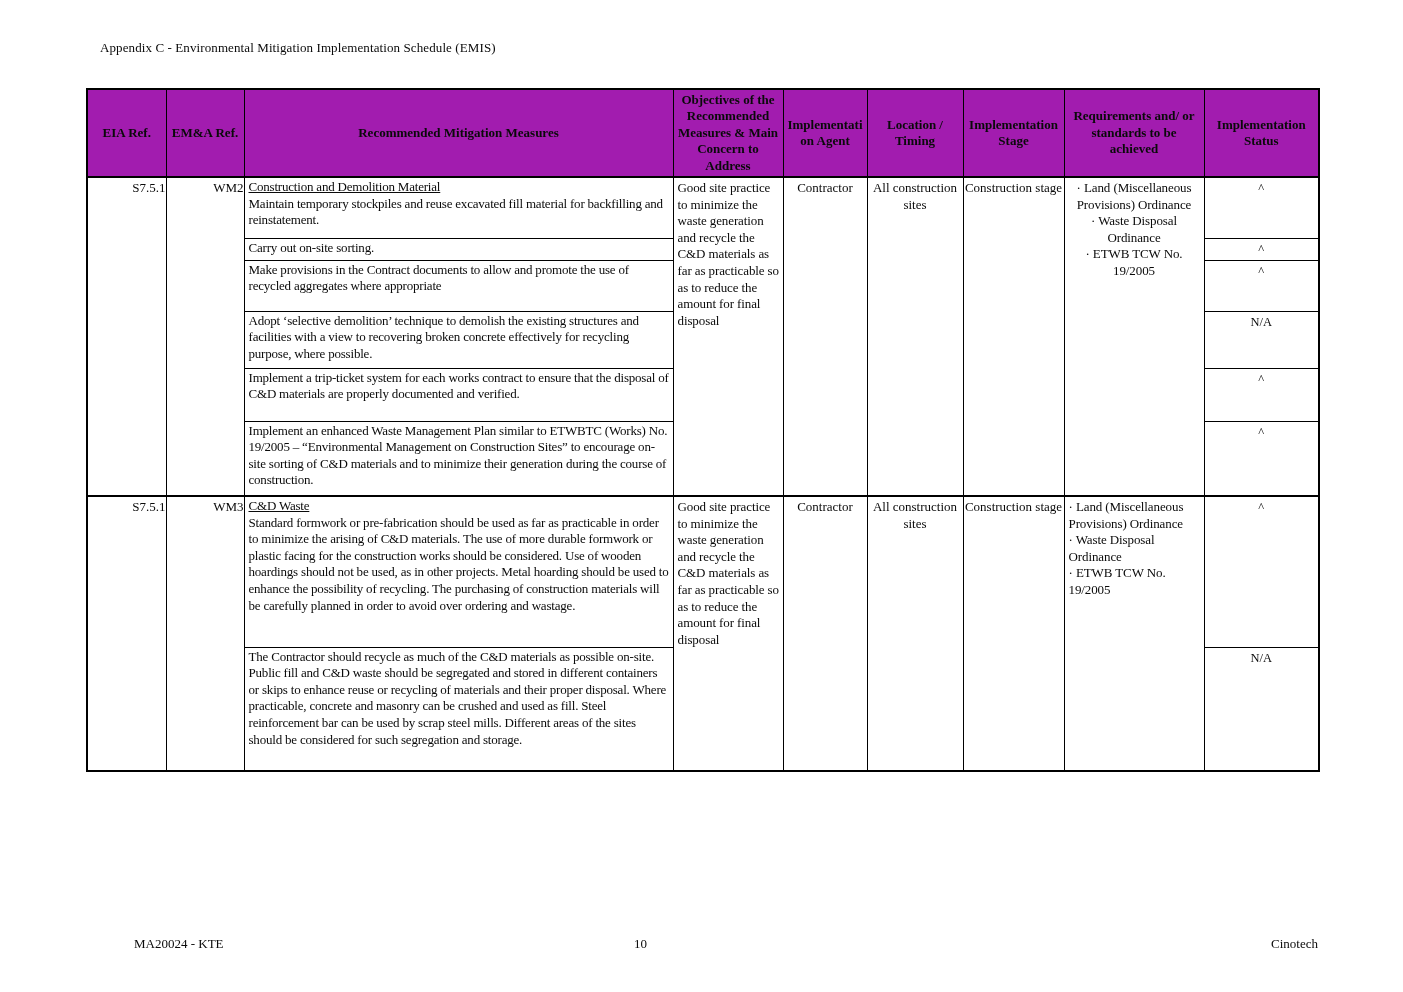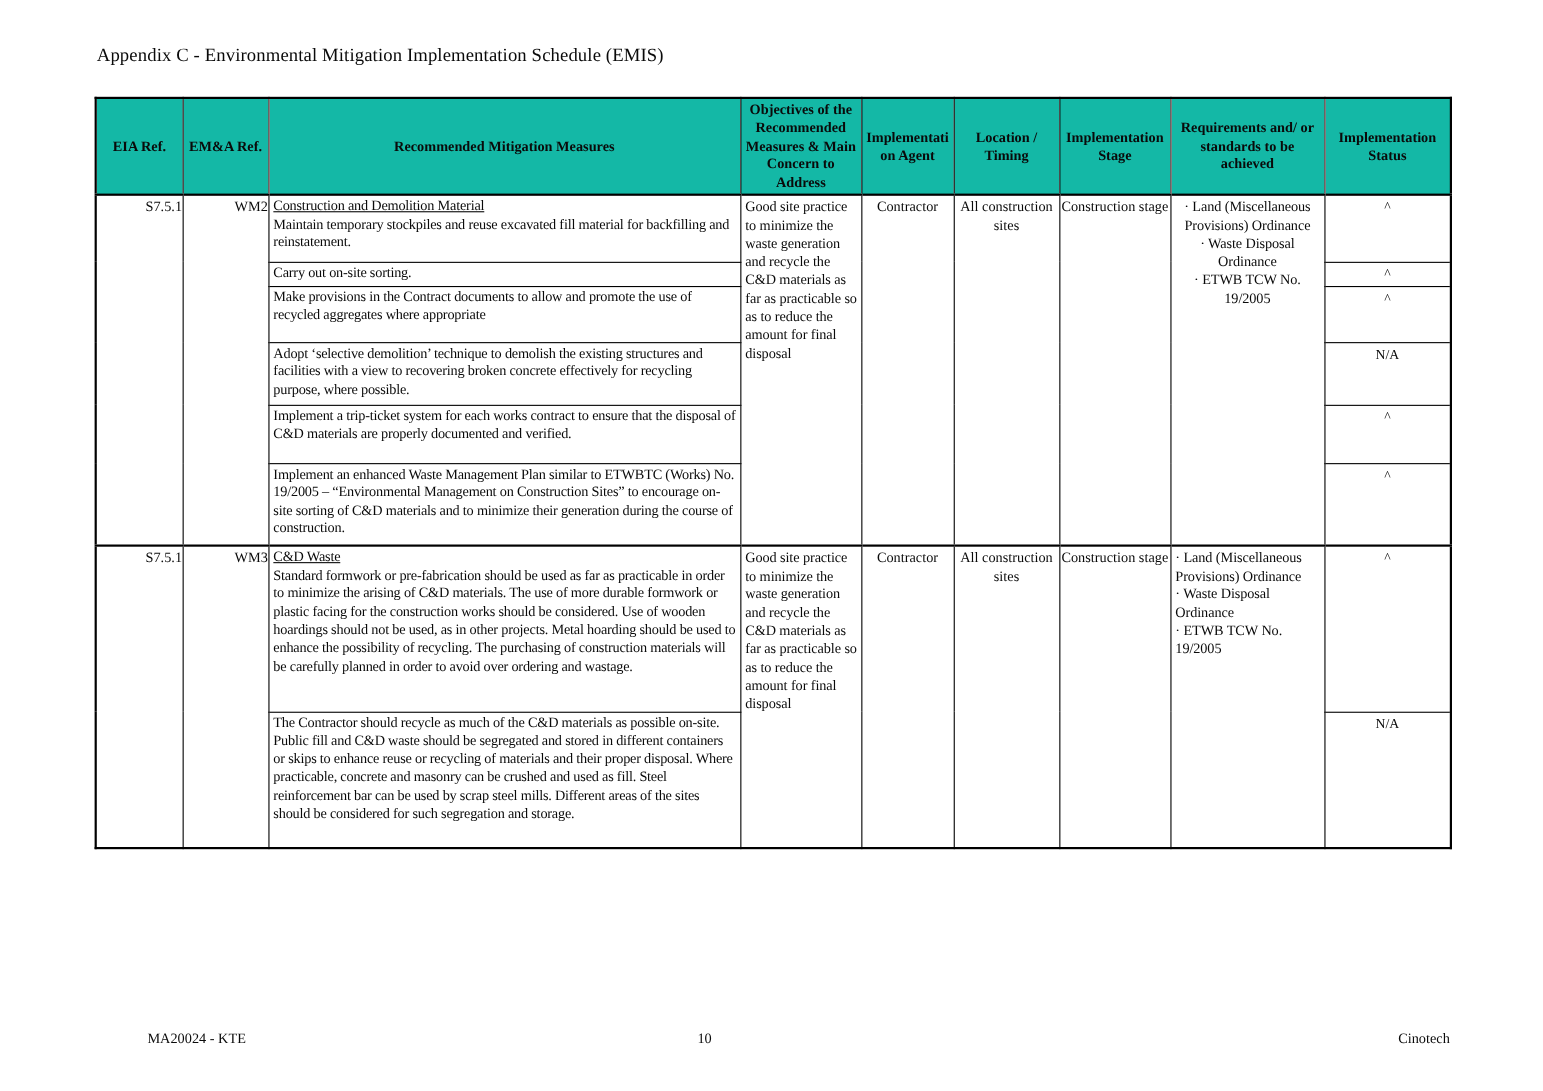--- a/index.html
+++ b/index.html
@@ -1,33 +1,33 @@
 <!DOCTYPE html>
 <html><head>
 <meta charset="utf-8">
 <style>
   * { margin:0; padding:0; box-sizing:border-box; }
   html,body { width:1403px; height:992px; background:#ffffff; overflow:hidden; }
   body { position:relative; font-family:"Liberation Serif", serif; color:#0a0a0a; }
 
   .doc-title {
-    position:absolute; left:88px; top:40px;
-    font-size:17px; letter-spacing:0.1px;
+    position:absolute; left:100px; top:40px;
+    font-size:13px; letter-spacing:0.1px;
   }
 
   table.emis {
     position:absolute; left:86px; top:88px;
     width:1232px; border-collapse:collapse; table-layout:fixed;
     border:2px solid #000;
     font-size:13px; line-height:16.6px;
   }
   .emis th, .emis td { border:1px solid #000; vertical-align:top; overflow:hidden; }
 
   .emis thead th {
-    background:#14b8a6; font-weight:bold; text-align:center; vertical-align:middle;
+    background:#a21caf; font-weight:bold; text-align:center; vertical-align:middle;
     padding:2px 2px; border-bottom:2px solid #000; line-height:16.4px;
   }
   .th-agent { word-break:break-all; }
 
   tr.group-start td { border-top:2px solid #000; }
 
   td.ref-cell { text-align:right; padding-top:2px; }
   td.measure-cell { padding:1px 3px 1px 4px; letter-spacing:-0.2px; }
   .measure-heading { display:block; text-decoration:underline; }
   td.objectives-cell { padding:2px 2px 1px 4px; letter-spacing:-0.1px; }

